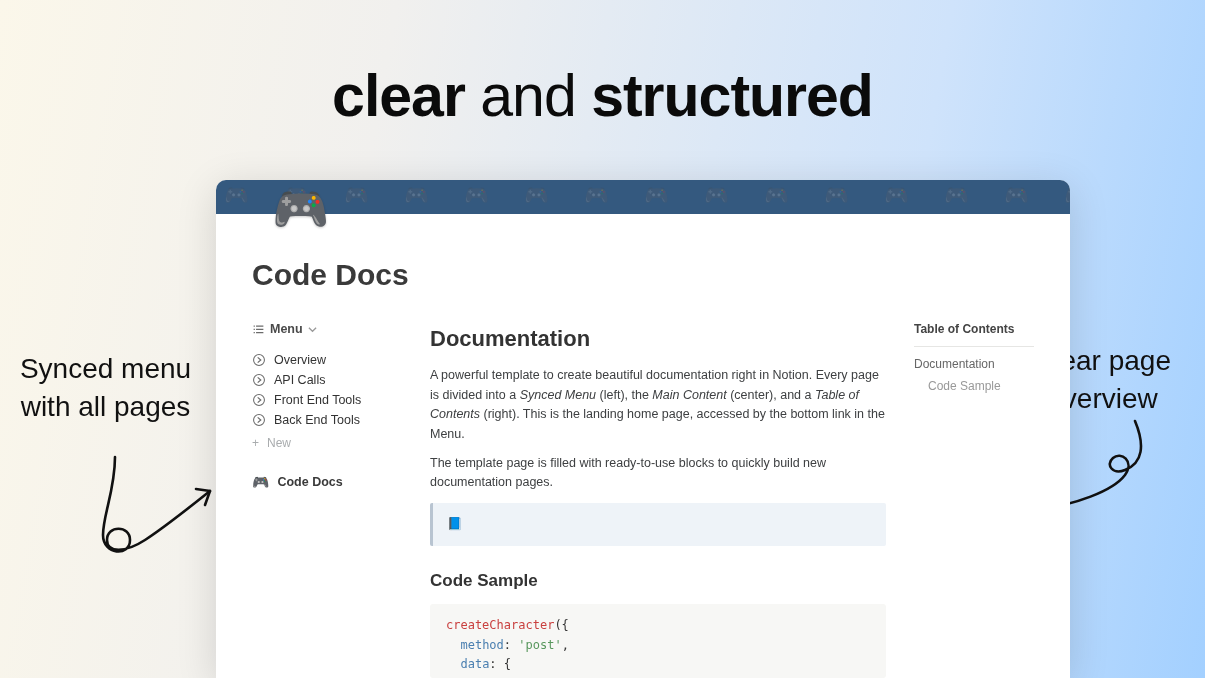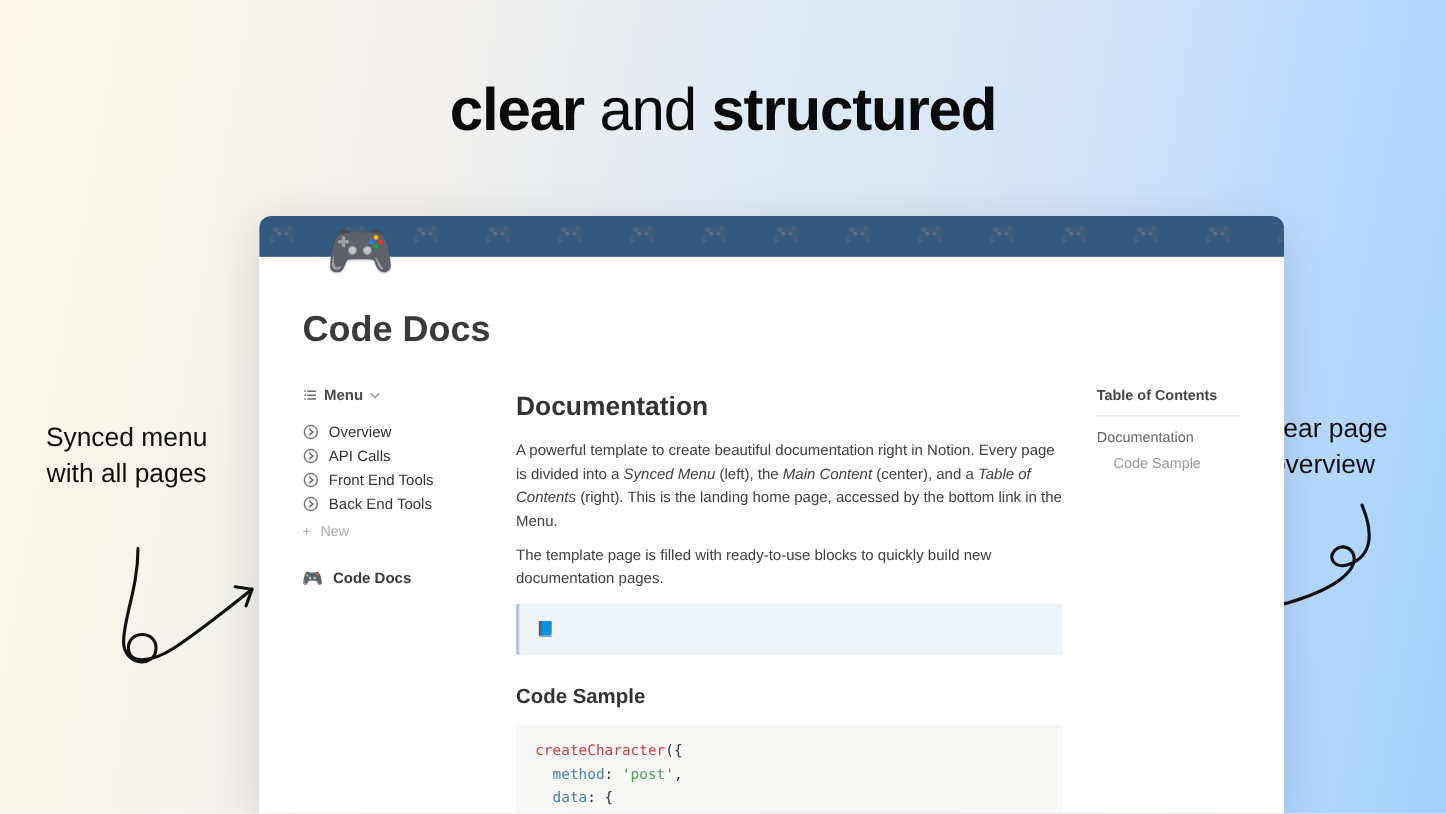--- a/index.html
+++ b/index.html
@@ -9,31 +9,31 @@
     background: linear-gradient(100deg, #fbf7ea 0%, #f1f0ee 30%, #cfe3fb 72%, #a3d0ff 100%);
     position: relative;
     color: #111;
   }
 
   
   .headline {
     position: absolute;
     top: 62px; left: 0; right: 0;
     text-align: center;
-    font-size: 50px;
+    font-size: 59px;
     font-weight: 400;
     letter-spacing: -1px;
     color: #0b0b0b;
   }
   .headline .bold { font-weight: 800; }
 
   
   .annotation {
     position: absolute;
-    font-size: 22px;
+    font-size: 28px;
     font-weight: 500;
     color: #111;
     text-align: center;
     line-height: 1.35;
   }
   .annotation.left { left: 18px; top: 350px; width: 175px; }
   .annotation.right { right: 30px; top: 342px; width: 145px; }
 
   .arrow { position: absolute; pointer-events: none; }
 

